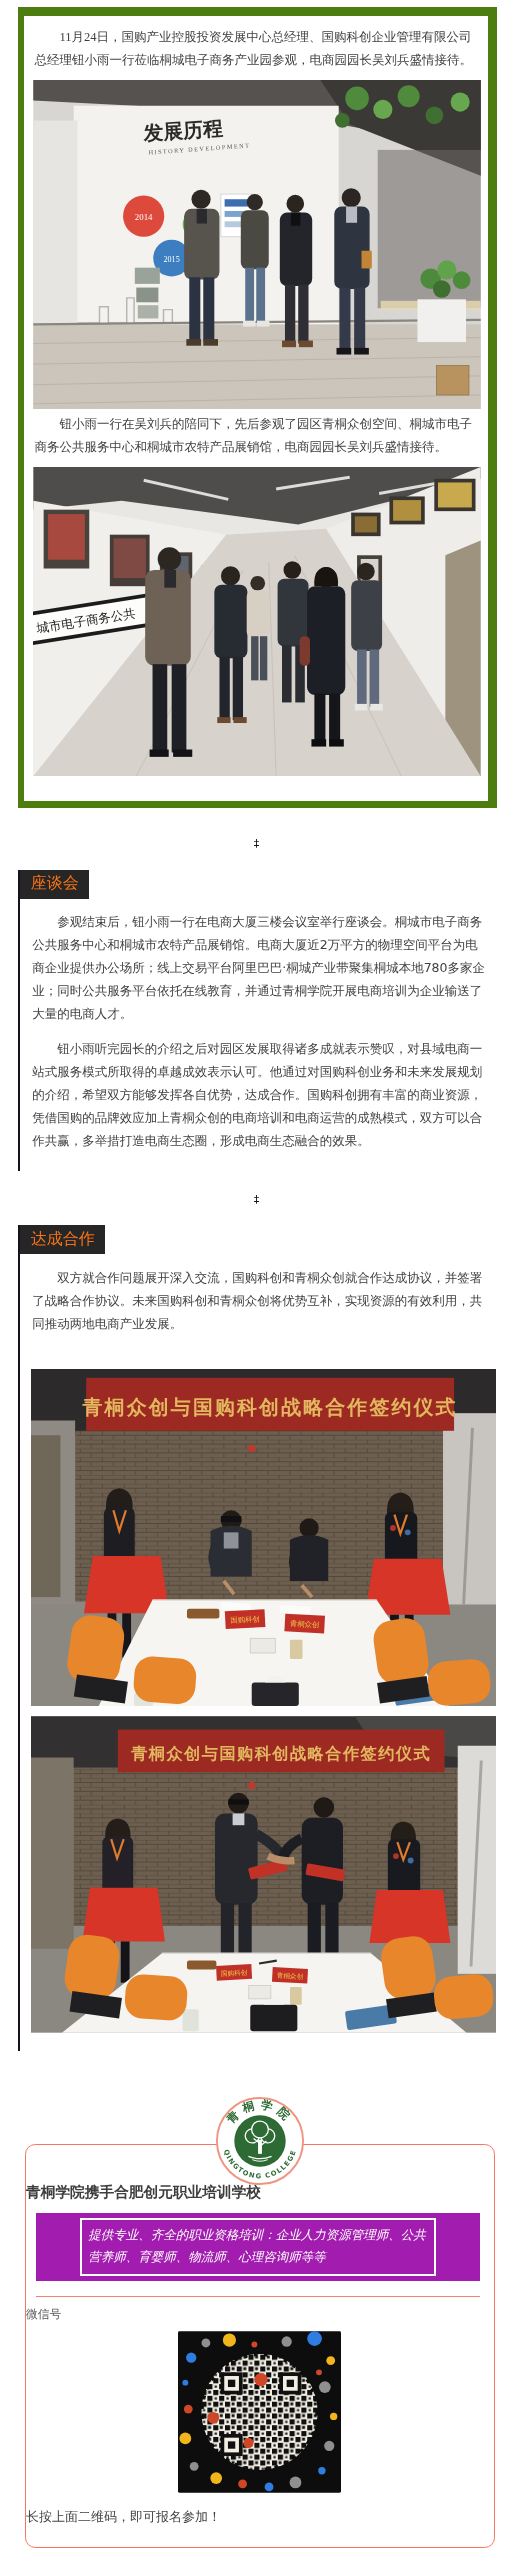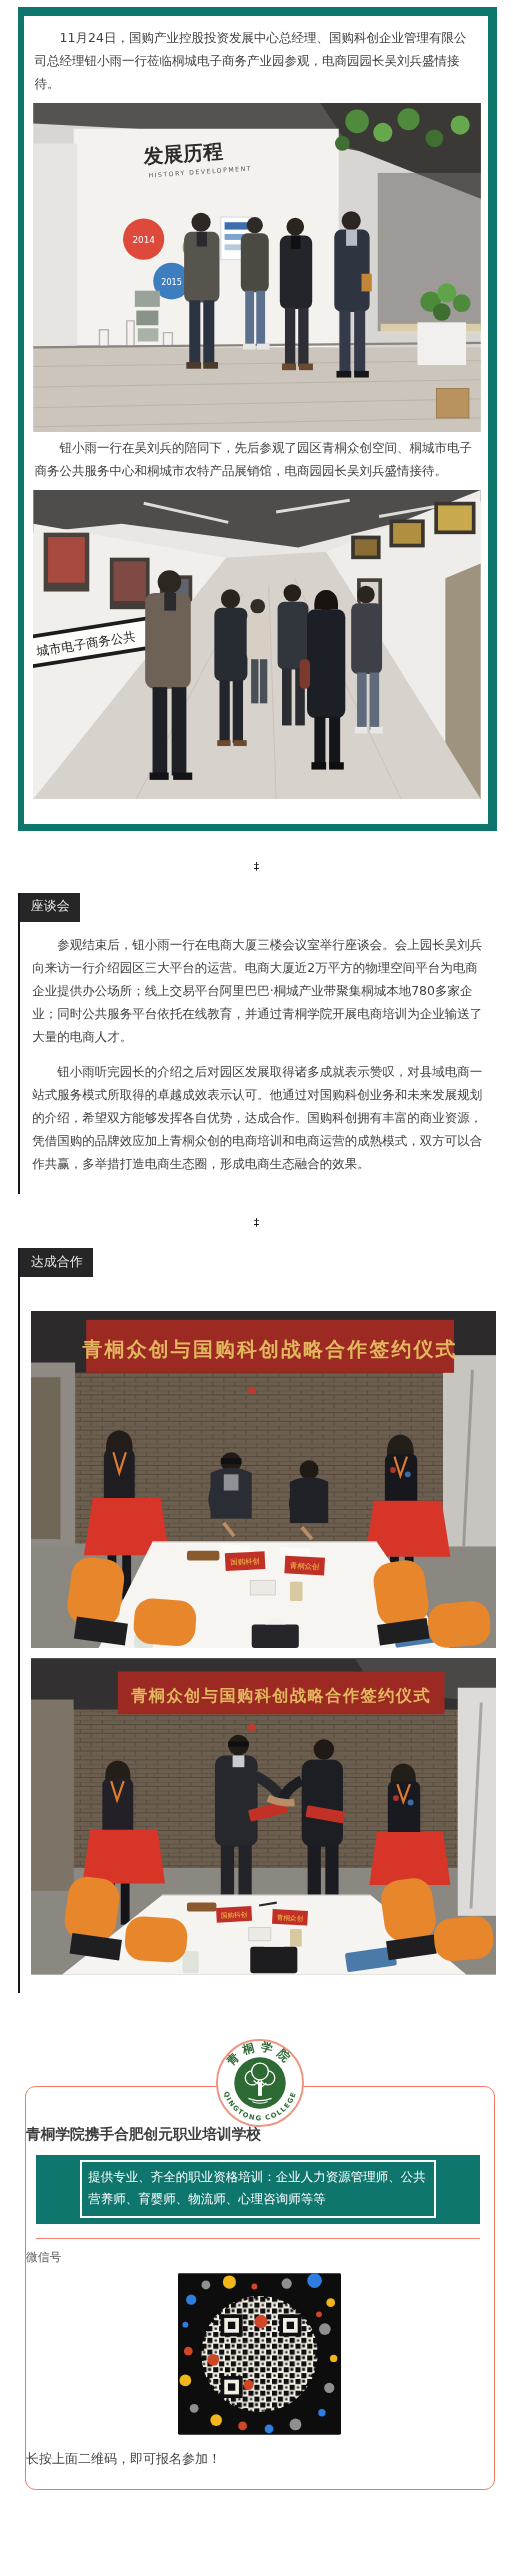--- a/index.html
+++ b/index.html
@@ -1,33 +1,33 @@
 <!DOCTYPE html>
 <html style="font-size:11.8px"><head>
 <meta charset="utf-8">
 <style>
   html,body{margin:0;padding:0;background:#ffffff;}
   body{width:513px;font-family:"DejaVu Sans","Liberation Sans",sans-serif;color:#3f3f3f;}
-  .intro-panel{margin:7.4px 16px 0 18.4px;background:#0f766e;padding:8.8px 8.8px 7.4px 5.9px;}
+  .intro-panel{margin:7.4px 16px 0 18.4px;background:#4d7c0f;padding:8.8px 8.8px 7.4px 5.9px;font-family:Liberation Serif, serif;}
   .intro-card{background:#ffffff;padding:5.9px 8px 25px 8.8px;}
   .para{font-size:12.5px;line-height:23px;color:#3f3f3f;text-indent:2em;margin:7.4px 0 8.8px;}
   .intro-card .para{margin:4.4px 1.5px 7.4px;}
   .gap-top{margin-top:26.5px;}
   figure{margin:0;padding:0;line-height:0;}
   figure svg{display:block;}
   .divider-mark{width:100%;text-align:center;font-size:11px;color:#151515;margin:29.4px 0 17.7px;line-height:14.7px;}
   .tsection{margin-left:18.4px;border-left:2.9px solid #191022;padding-bottom:19px;}
-  .sec-head{display:inline-block;background:#262626;color:#e5e5e5;font-size:13px;line-height:14.7px;padding:6.6px 10.3px 7.4px;margin:0;font-weight:normal;}
+  .sec-head{display:inline-block;background:#262626;color:#f97316;font-size:16px;line-height:14.7px;padding:6.6px 10.3px 7.4px;margin:0;font-weight:normal;}
   .tsection .para{margin:11.8px 27px 0 11.8px;}
   .tsection figure{margin:34px 0 0 11px;}
   .tsection figure + figure{margin-top:10.3px;}
   .promo-card{position:relative;margin:93px 18.4px 0 25px;border:0.7px solid #f4765f;border-radius:10.3px;padding:37px 0 22px;background:#ffffff;}
   .logo-wrap{position:absolute;top:-49px;left:50%;transform:translateX(-50%);width:90px;height:90px;}
   .promo-title{margin:0;text-align:left;font-size:14.7px;font-weight:bold;color:#3d3d3d;line-height:19px;}
-  .promo-box{margin:11.8px 14px 0 10.3px;background:#0f766e;padding:5.2px 44px;}
+  .promo-box{margin:11.8px 14px 0 10.3px;background:#a21caf;padding:5.2px 44px;font-style:italic;}
   .promo-box-inner{border:2.2px solid #ffffff;padding:3.7px 5.9px 6.6px;}
   .promo-box-inner p{margin:0;color:#ffffff;font-size:12.5px;line-height:22px;}
   .promo-divider{margin:14.7px 14px 0 10.3px;border:none;border-top:0.7px solid #f3826d;height:0;}
   .wechat-label{margin:10.3px 0 0;font-size:11.8px;color:#5a5a5a;line-height:14.7px;}
   .qr-figure{width:163px;margin:8.8px auto 0;}
   .qr-caption{margin:14.7px 0 0;text-align:left;font-size:13px;color:#424242;line-height:17.7px;}
 </style>
 </head>
 <body>
 
@@ -233,28 +233,29 @@
       </svg>
     </figure>
 
   </div>
 </div>
 
 <div class="divider-mark">‡</div>
 
 <section class="tsection">
   <h2 class="sec-head">座谈会</h2>
-  <p class="para">参观结束后，钮小雨一行在电商大厦三楼会议室举行座谈会。会上园长吴刘兵向来访一行介绍园区三大平台的运营。电商大厦近2万平方的物理空间平台为电商企业提供办公场所；线上交易平台阿里巴巴·桐城产业带聚集桐城本地780多家企业；同时公共服务平台依托在线教育，并通过青桐学院开展电商培训为企业输送了大量的电商人才。</p>
+  <p class="para">参观结束后，钮小雨一行在电商大厦三楼会议室举行座谈会。桐城市电子商务公共服务中心和桐城市农特产品展销馆。电商大厦近2万平方的物理空间平台为电商企业提供办公场所；线上交易平台阿里巴巴·桐城产业带聚集桐城本地780多家企业；同时公共服务平台依托在线教育，并通过青桐学院开展电商培训为企业输送了大量的电商人才。</p>
   <p class="para">钮小雨听完园长的介绍之后对园区发展取得诸多成就表示赞叹，对县域电商一站式服务模式所取得的卓越成效表示认可。他通过对国购科创业务和未来发展规划的介绍，希望双方能够发挥各自优势，达成合作。国购科创拥有丰富的商业资源，凭借国购的品牌效应加上青桐众创的电商培训和电商运营的成熟模式，双方可以合作共赢，多举措打造电商生态圈，形成电商生态融合的效果。</p>
 </section>
 
 <div class="divider-mark" style="margin:22px 0 17.7px">‡</div>
 
 <section class="tsection" style="padding-bottom:17.7px">
   <h2 class="sec-head">达成合作</h2>
+  <p class="para">双方就合作问题展开深入交流，国购科创和青桐众创就合作达成协议，并签署了战略合作协议。未来国购科创和青桐众创将优势互补，实现资源的有效利用，共同推动两地电商产业发展。</p>
 
   <figure>
     <svg width="465" height="337" viewBox="0 0 632 458">
       <defs>
         <pattern id="bricks3" width="30" height="12" patternUnits="userSpaceOnUse">
           <rect width="30" height="12" fill="#6d5f4f"></rect>
           <path d="M0 0H30M0 6H30M7 0V6M22 6V12" stroke="#51453a" stroke-width="1.2"></path>
         </pattern>
       </defs>
       <rect width="632" height="458" fill="#8b8781"></rect>

